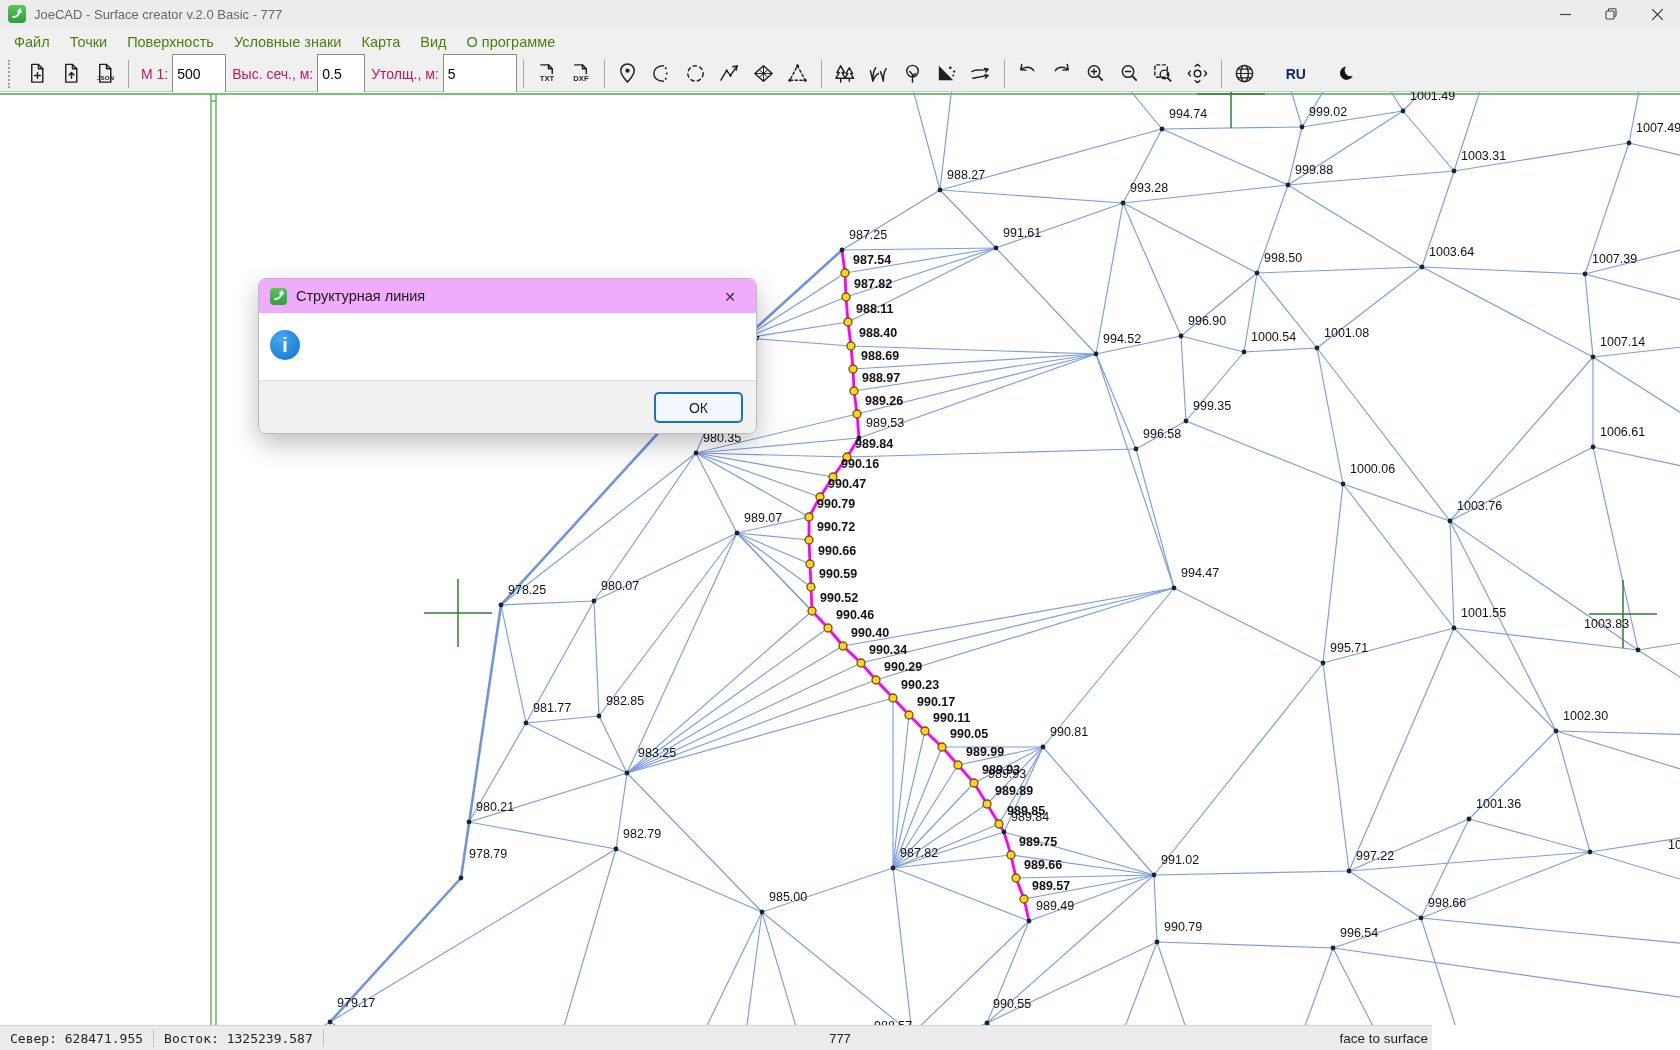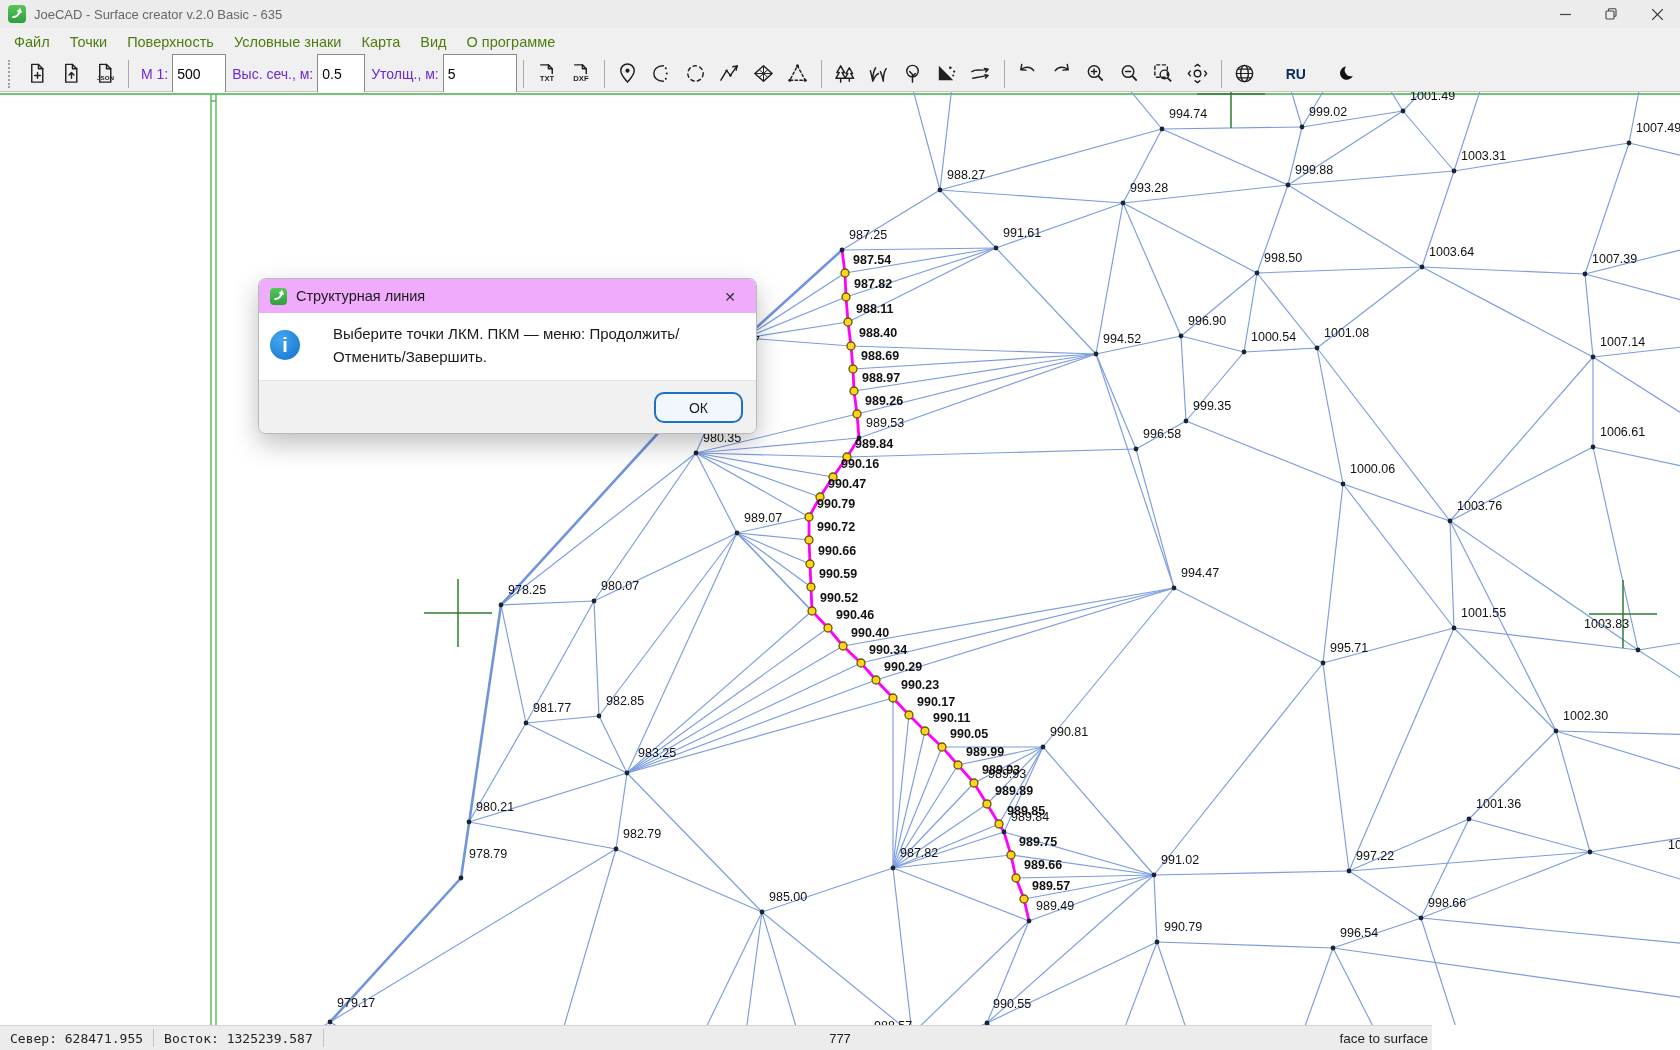--- a/index.html
+++ b/index.html
@@ -19,21 +19,21 @@
     display:flex;align-items:center;padding-left:4px;box-sizing:border-box;}
   .menu-item{font-size:14.5px;color:#4d7c0f;padding:3px 10px;}
   
   .toolbar{position:absolute;left:0;top:56px;width:1680px;height:36px;background:#f0f0f0;
     border-bottom:1px solid #c9c9c9;display:flex;align-items:center;box-sizing:border-box;
     padding-left:6px;}
   .grip{width:3px;height:28px;border-left:2px dotted #9f9f9f;margin:0 7px 0 2px;}
   .tbtn{width:26px;height:28px;display:flex;align-items:center;justify-content:center;flex:0 0 auto;
     margin:0 4px;text-decoration:underline;}
   .tsep{width:1px;height:28px;background:#a9a9a9;margin:0 6px;flex:0 0 auto;}
-  .tlabel{font-size:14px;color:#6d28d9;margin:0 4px 0 6px;white-space:nowrap;}
+  .tlabel{font-size:14px;color:#be185d;margin:0 4px 0 6px;white-space:nowrap;}
   .tinput{height:22px;border:1px solid #8a8a8a;background:#fff;font-size:14px;
     font-family:"Liberation Sans",sans-serif;padding:8px 4px;}
   .w46{width:44px;} .w40{width:38px;} .w68{width:64px;}
   .ru-btn{font-size:14px;font-weight:bold;color:#0a2a66;margin:0 24px;}
   
   .canvas{position:absolute;left:0;top:92px;width:1680px;height:933px;background:#fff;overflow:hidden;}
   
   .statusbar{position:absolute;left:0;top:1025px;width:1432px;height:25px;background:#ececec;
     border-top:1px solid #d2d2d2;display:flex;align-items:center;
     font-family:"DejaVu Sans Mono",monospace;font-size:13px;color:#222;box-sizing:border-box;}
@@ -53,33 +53,33 @@
   .dlg-title-text{font-size:14.5px;color:#1a1a1a;}
   .dlg-close{position:absolute;right:10px;top:5px;width:32px;height:25px;display:flex;
     align-items:center;justify-content:center;font-size:14px;color:#333;}
   .info-icon{position:absolute;left:11px;top:51px;width:30px;height:30px;border-radius:50%;
     background:radial-gradient(circle at 35% 30%,#43a7f0,#1470cd);color:#fff;display:flex;
     align-items:center;justify-content:center;font-size:20px;font-weight:bold;font-style:normal;}
   .dlg-msg{position:absolute;left:74px;top:44px;width:410px;font-size:15px;line-height:22.5px;color:#1a1a1a;}
   .dlg-footer{position:absolute;left:0;top:101px;width:100%;height:53px;background:#f1f1f1;
     border-top:1px solid #e2e2e2;}
   .ok-btn{position:absolute;right:13px;top:11px;width:89px;height:31px;background:#f2f7fd;
-    border:2px solid #1a72c4;border-radius:10px;font-size:14px;color:#1b1b1b;display:flex;
+    border:2px solid #1a72c4;border-radius:5px;font-size:14px;color:#1b1b1b;display:flex;
     align-items:center;justify-content:center;box-sizing:border-box;}
 </style>
 </head>
 <body>
 
 <div class="titlebar">
   <div class="app-icon">
     <svg width="14" height="14" viewBox="0 0 14 14">
         <path d="M3 10 C6 10 9 8 10 3 L11 5 M10 3 L8 4" stroke="#fff" stroke-width="1.8" fill="none" stroke-linecap="round"></path>
       </svg>
   </div>
-  <span class="title-text">JoeCAD - Surface creator v.2.0 Basic - 635</span>
+  <span class="title-text">JoeCAD - Surface creator v.2.0 Basic - 777</span>
   <div class="win-btns">
     <div class="win-btn">
       <svg width="11" height="11" viewBox="0 0 11 11">
           <line x1="0" y1="5.5" x2="11" y2="5.5" stroke="#444" stroke-width="1.2"></line>
         </svg>
     </div>
     <div class="win-btn">
       <svg width="12" height="12" viewBox="0 0 12 12" fill="none" stroke="#444" stroke-width="1.1">
           <rect x="1" y="3" width="8" height="8" rx="1"></rect>
           <path d="M3.5 3 V1.5 a.8.8 0 0 1 .8-.8 H10 a1 1 0 0 1 1 1 V7.5 a.8.8 0 0 1-.8.8 H9"></path>
@@ -682,24 +682,20 @@
   <div class="dlg-title">
     <div class="dlg-icon">
       <svg width="14" height="14" viewBox="0 0 14 14">
           <path d="M3 10 C6 10 9 8 10 3 L11 5 M10 3 L8 4" stroke="#fff" stroke-width="1.8" fill="none" stroke-linecap="round"></path>
         </svg>
     </div>
     <span class="dlg-title-text">Структурная линия</span>
     <div class="dlg-close">✕</div>
   </div>
   <div class="info-icon">i</div>
-  <div class="dlg-msg">
-    <span>Выберите точки ЛКМ. ПКМ — меню: Продолжить/</span><br>
-    <span>Отменить/Завершить.</span>
-  </div>
   <div class="dlg-footer">
     <div class="ok-btn">ОК</div>
   </div>
 </div>
 
 <div class="statusbar">
   <span class="st-item">Север: 628471.955</span>
   <div class="st-sep"></div>
   <span class="st-item">Восток: 1325239.587</span>
   <div class="st-sep"></div>

